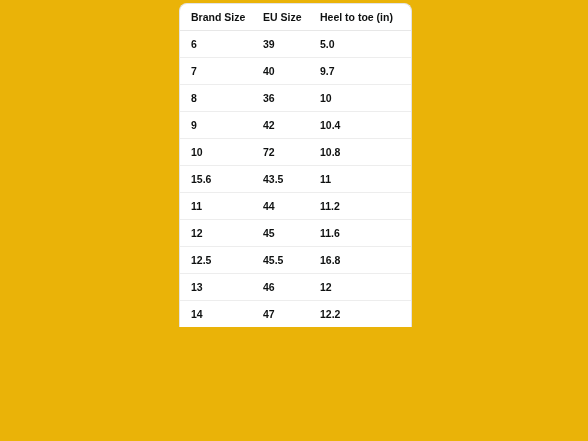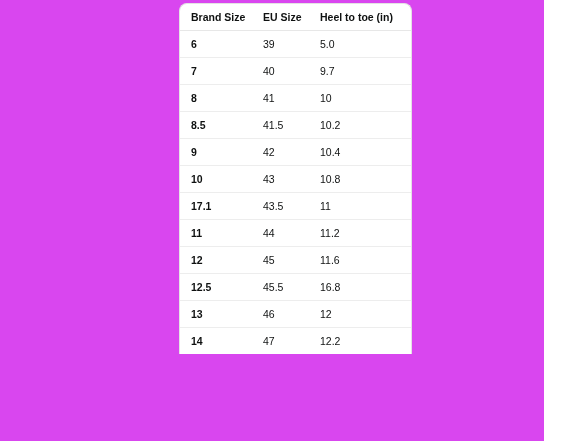--- a/index.html
+++ b/index.html
@@ -11,23 +11,23 @@
     width: 588px;
     height: 441px;
     overflow: hidden;
     font-family: "Liberation Sans", sans-serif;
     color: #0f1111;
     -webkit-font-smoothing: antialiased;
   }
 
   .page {
     position: relative;
-    width: 544px;
+    width: 588px;
     height: 441px;
-    background: #d946ef;
+    background: #eab308;
   }
 
   
   .size-chart-wrap {
     position: absolute;
     left: 179px;
     top: 3px;
     width: 231px;
   }
 
@@ -56,21 +56,21 @@
   }
 
   table.size-chart th {
     font-weight: bold;
     color: #0f1111;
     border-bottom: 1px solid #e7e7e7;
   }
 
   table.size-chart tbody td {
     border-bottom: 1px solid #ededed;
-    font-weight: normal;
+    font-weight: bold;
     color: #0f1111;
   }
 
   
   table.size-chart tbody td.col-brand {
     font-weight: bold;
   }
 
   
   table.size-chart tbody tr:last-child td {
@@ -117,40 +117,35 @@
             <td class="col-eu">39</td>
             <td class="col-heel">5.0</td>
           </tr>
           <tr>
             <td class="col-brand">7</td>
             <td class="col-eu">40</td>
             <td class="col-heel">9.7</td>
           </tr>
           <tr>
             <td class="col-brand">8</td>
-            <td class="col-eu">41</td>
+            <td class="col-eu">36</td>
             <td class="col-heel">10</td>
-          </tr>
-          <tr>
-            <td class="col-brand">8.5</td>
-            <td class="col-eu">41.5</td>
-            <td class="col-heel">10.2</td>
           </tr>
           <tr>
             <td class="col-brand">9</td>
             <td class="col-eu">42</td>
             <td class="col-heel">10.4</td>
           </tr>
           <tr>
             <td class="col-brand">10</td>
-            <td class="col-eu">43</td>
+            <td class="col-eu">72</td>
             <td class="col-heel">10.8</td>
           </tr>
           <tr>
-            <td class="col-brand">17.1</td>
+            <td class="col-brand">15.6</td>
             <td class="col-eu">43.5</td>
             <td class="col-heel">11</td>
           </tr>
           <tr>
             <td class="col-brand">11</td>
             <td class="col-eu">44</td>
             <td class="col-heel">11.2</td>
           </tr>
           <tr>
             <td class="col-brand">12</td>

